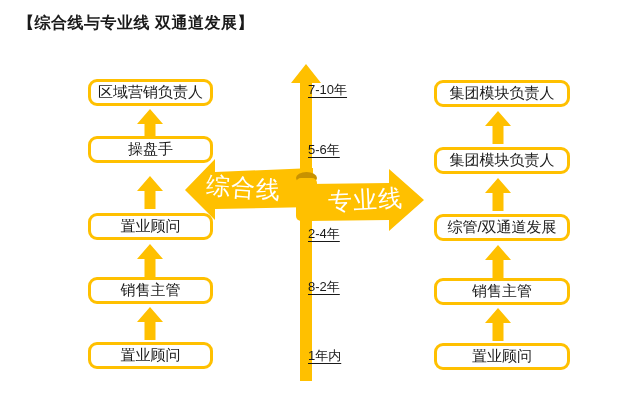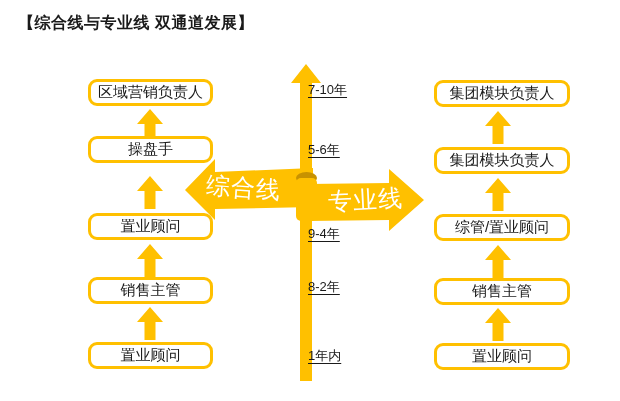--- a/index.html
+++ b/index.html
@@ -106,34 +106,34 @@
   </svg>
 <svg class="uparrow" style="left:137px; top:244px" viewBox="0 0 26 33">
     <polygon class="fill-gold" points="13,0 26,15 18.5,15 18.5,33 7.5,33 7.5,15 0,15"></polygon>
   </svg>
 <svg class="uparrow" style="left:137px; top:307px" viewBox="0 0 26 33">
     <polygon class="fill-gold" points="13,0 26,15 18.5,15 18.5,33 7.5,33 7.5,15 0,15"></polygon>
   </svg>
 
 <div class="box r" style="top:80px">集团模块负责人</div>
 <div class="box r" style="top:147px">集团模块负责人</div>
-<div class="box r" style="top:214px">综管/置业顾问</div>
+<div class="box r" style="top:214px">综管/双通道发展</div>
 <div class="box r" style="top:278px">销售主管</div>
 <div class="box r" style="top:343px">置业顾问</div>
 
 <svg class="uparrow" style="left:485px; top:111px" viewBox="0 0 26 33">
     <polygon class="fill-gold" points="13,0 26,15 18.5,15 18.5,33 7.5,33 7.5,15 0,15"></polygon>
   </svg>
 <svg class="uparrow" style="left:485px; top:178px" viewBox="0 0 26 33">
     <polygon class="fill-gold" points="13,0 26,15 18.5,15 18.5,33 7.5,33 7.5,15 0,15"></polygon>
   </svg>
 <svg class="uparrow" style="left:485px; top:245px" viewBox="0 0 26 33">
     <polygon class="fill-gold" points="13,0 26,15 18.5,15 18.5,33 7.5,33 7.5,15 0,15"></polygon>
   </svg>
 <svg class="uparrow" style="left:485px; top:308px" viewBox="0 0 26 33">
     <polygon class="fill-gold" points="13,0 26,15 18.5,15 18.5,33 7.5,33 7.5,15 0,15"></polygon>
   </svg>
 
 <div class="year" style="top:83px">7-10年</div>
 <div class="year" style="top:143px">5-6年</div>
-<div class="year" style="top:227px">9-4年</div>
+<div class="year" style="top:227px">2-4年</div>
 <div class="year" style="top:280px">8-2年</div>
 <div class="year" style="top:349px">1年内</div>
 
 </body></html>

